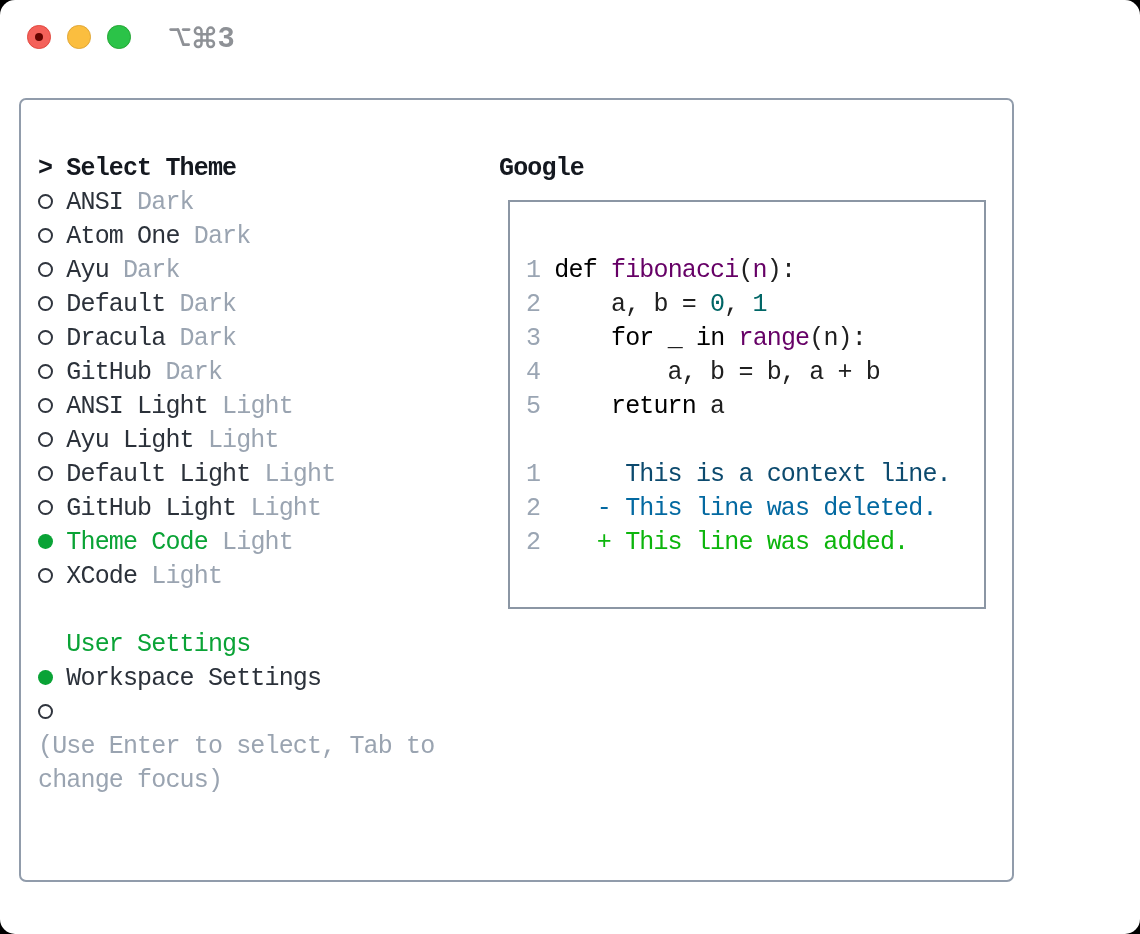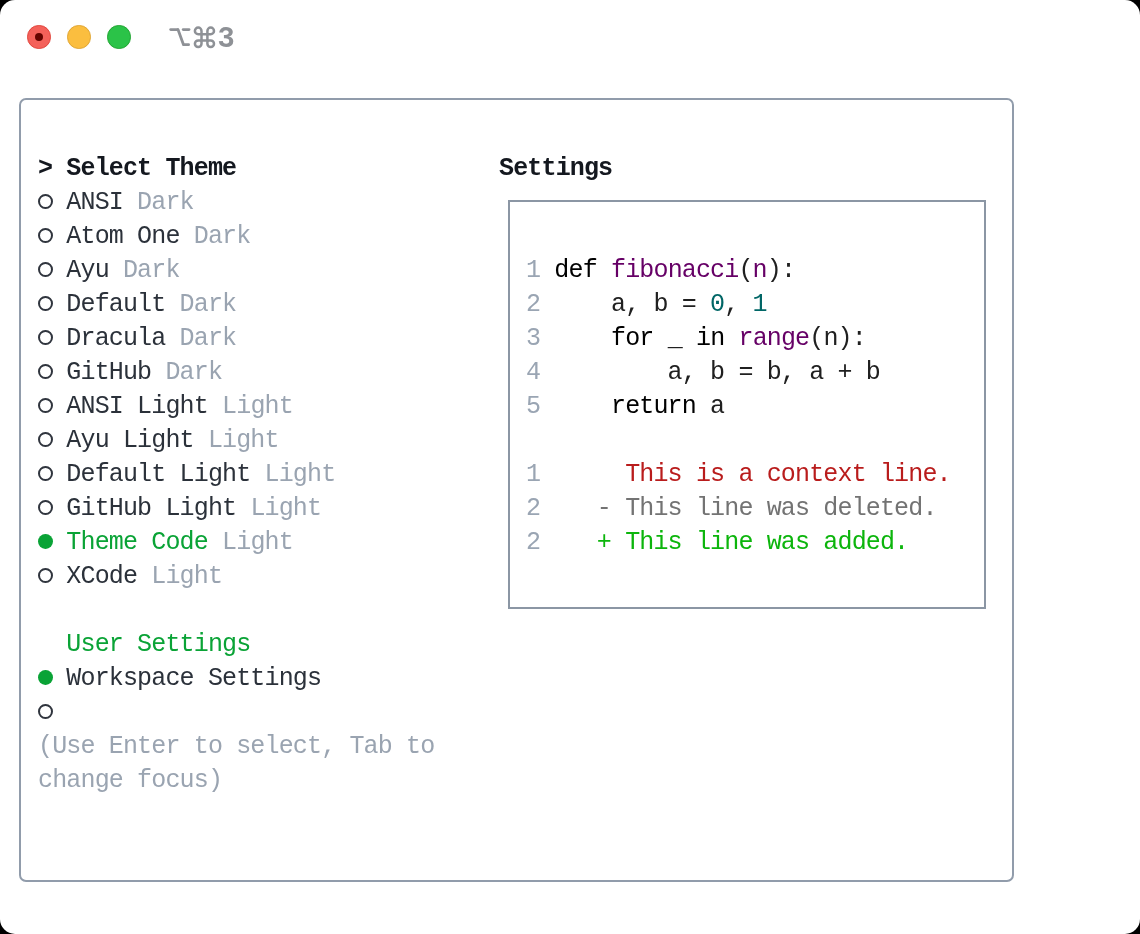--- a/index.html
+++ b/index.html
@@ -26,22 +26,22 @@
   .mark{position:absolute;width:14.8px;height:14.8px;box-sizing:border-box;
         border:2.5px solid #30353e;border-radius:50%;left:37.8px;}
   .mark.f{border:none;background:#0aa336;}
   .b{font-weight:bold;color:#14181f;}
   .mut{color:#9aa4b1;}
   .grn{color:#0aa336;}
   .num{color:#9aa5b3;}
   .kw{color:#000000;}
   .fn{color:#660066;margin-top:38px;}
   .lit{color:#006666;}
-  .ctx{color:#b91c1c;}
-  .del{color:#737373;}
+  .ctx{color:#0c4a6e;}
+  .del{color:#0369a1;}
   .add{color:#0cb50c;}
   .blk{color:#202020;}
 </style>
 </head>
 <body>
 <div class="window">
   <div class="tl red">
       <div class="dot"></div>
     </div>
   <div class="tl yellow"></div>
@@ -80,21 +80,21 @@
 <div class="row">  <span class="grn">Theme Code</span> <span class="mut">Light</span></div>
 <div class="row">  XCode <span class="mut">Light</span></div>
 <div class="row"> </div>
 <div class="row">  <span class="grn">User Settings</span></div>
 <div class="row">  Workspace Settings</div>
 <div class="row"> </div>
 <div class="row"><span class="mut">(Use Enter to select, Tab to</span></div>
 <div class="row"><span class="mut">change focus)</span></div>
   </div>
   <div class="txt plabel">
-      <div class="row"><span class="b">Settings</span></div>
+      <div class="row"><span class="b">Google</span></div>
     </div>
   <div class="txt gcode">
 <div class="row"><span class="num">1</span> <span class="kw">def</span> <span class="fn">fibonacci</span><span class="blk">(</span><span class="fn">n</span><span class="blk">):</span></div>
 <div class="row"><span class="num">2</span>     <span class="blk">a, b = </span><span class="lit">0</span><span class="blk">, </span><span class="lit">1</span></div>
 <div class="row"><span class="num">3</span>     <span class="kw">for</span> <span class="blk">_</span> <span class="kw">in</span> <span class="fn">range</span><span class="blk">(n):</span></div>
 <div class="row"><span class="num">4</span>         <span class="blk">a, b = b, a + b</span></div>
 <div class="row"><span class="num">5</span>     <span class="kw">return</span> <span class="blk">a</span></div>
 <div class="row"> </div>
 <div class="row"><span class="num">1</span>      <span class="ctx">This is a context line.</span></div>
 <div class="row"><span class="num">2</span>    <span class="del">- This line was deleted.</span></div>

